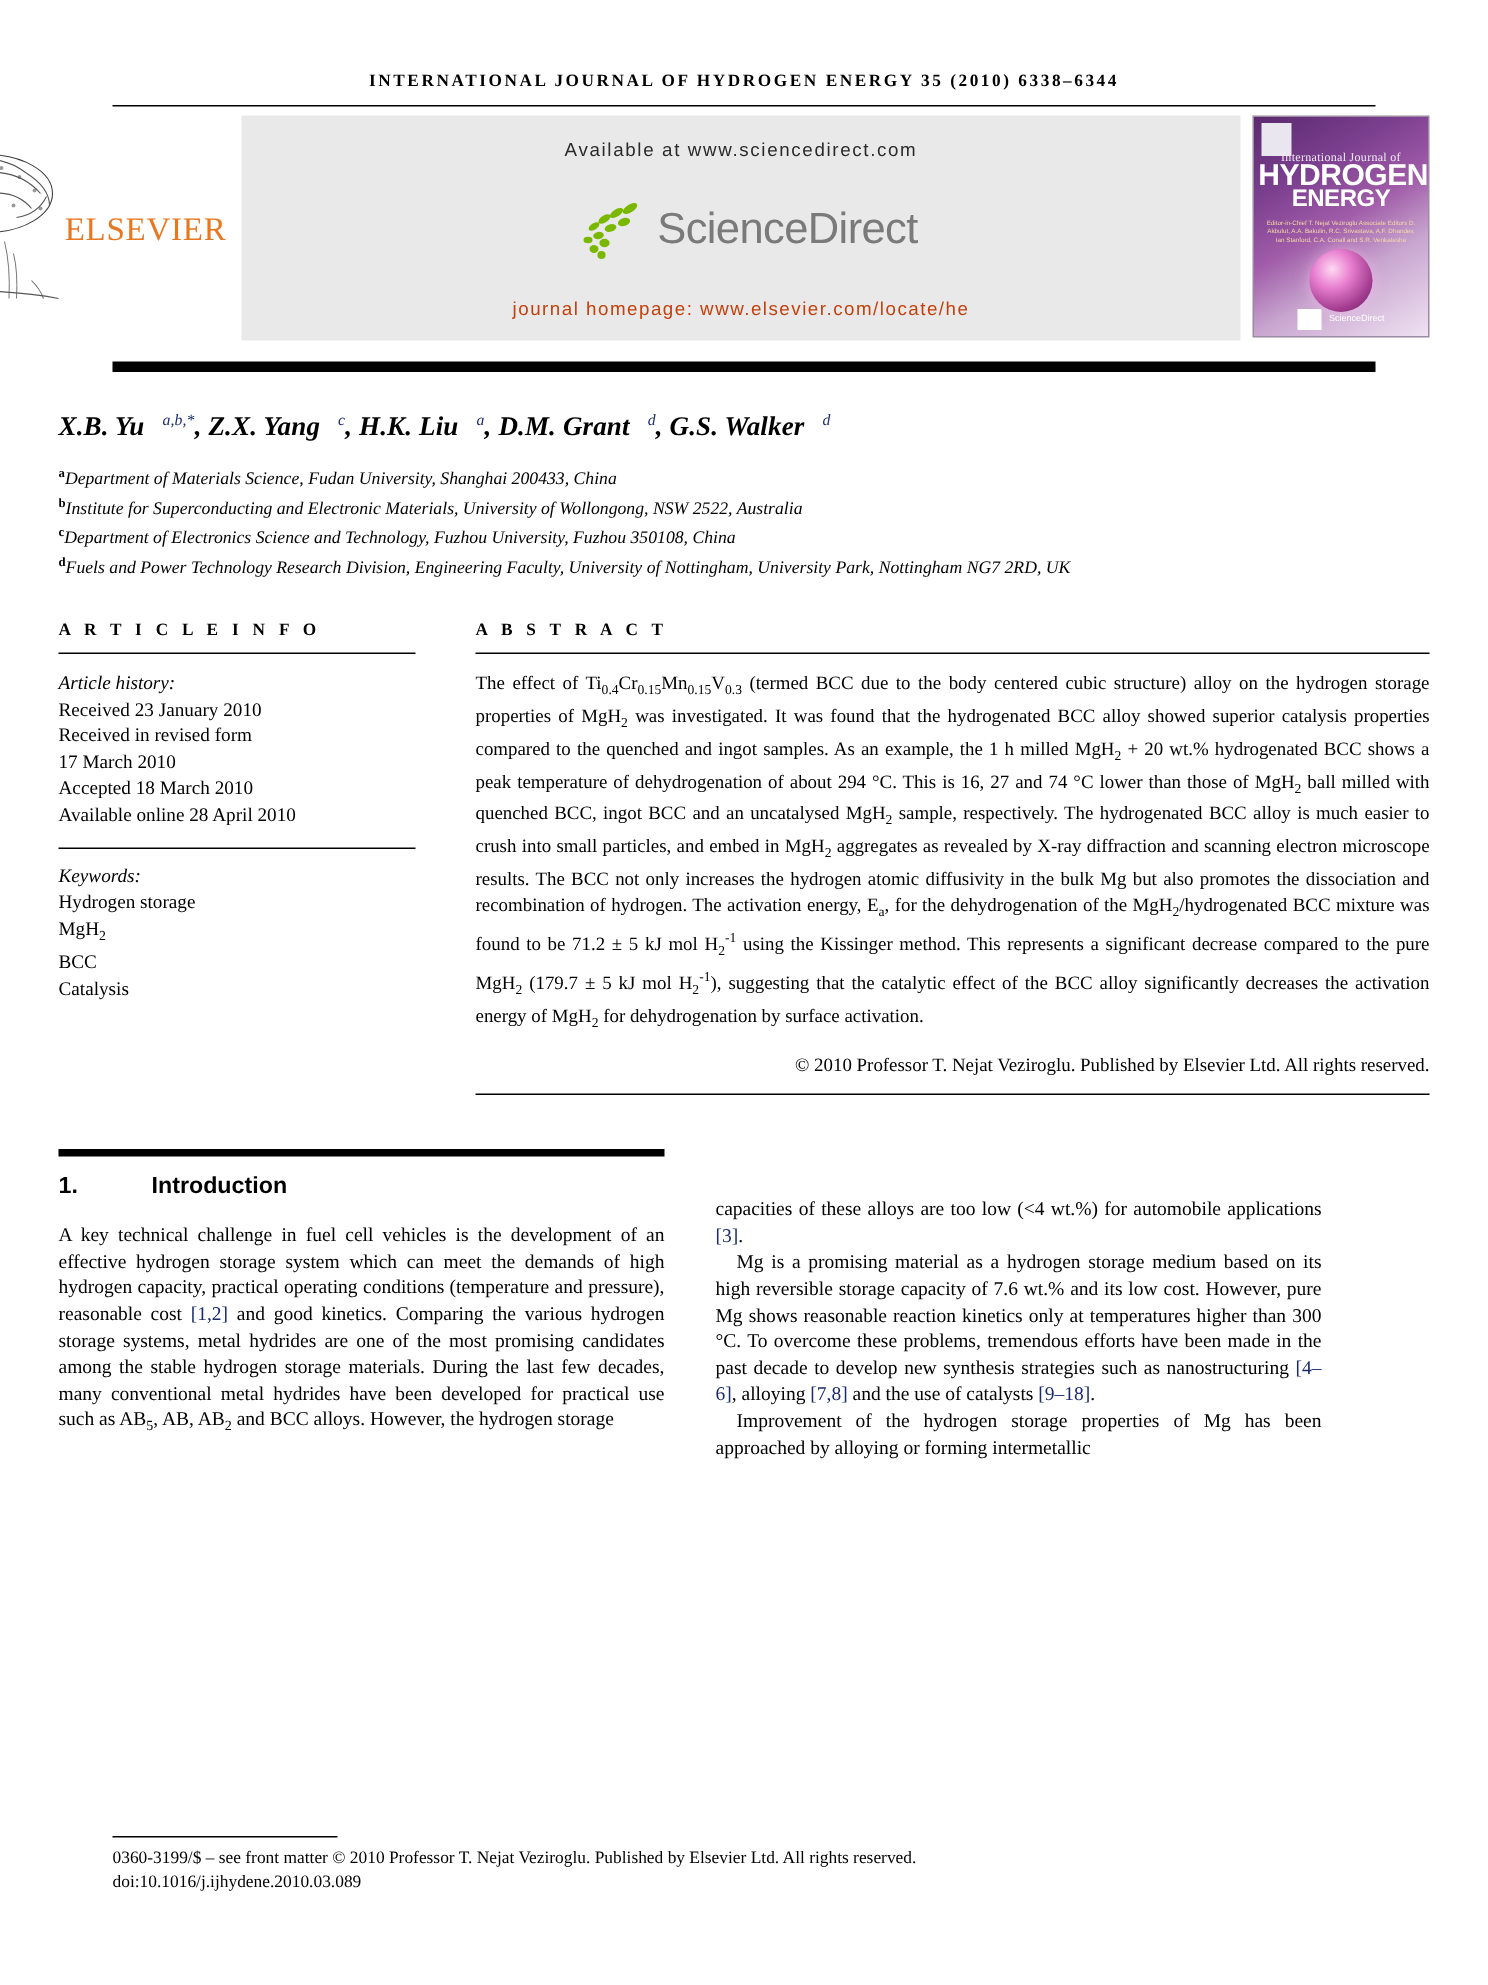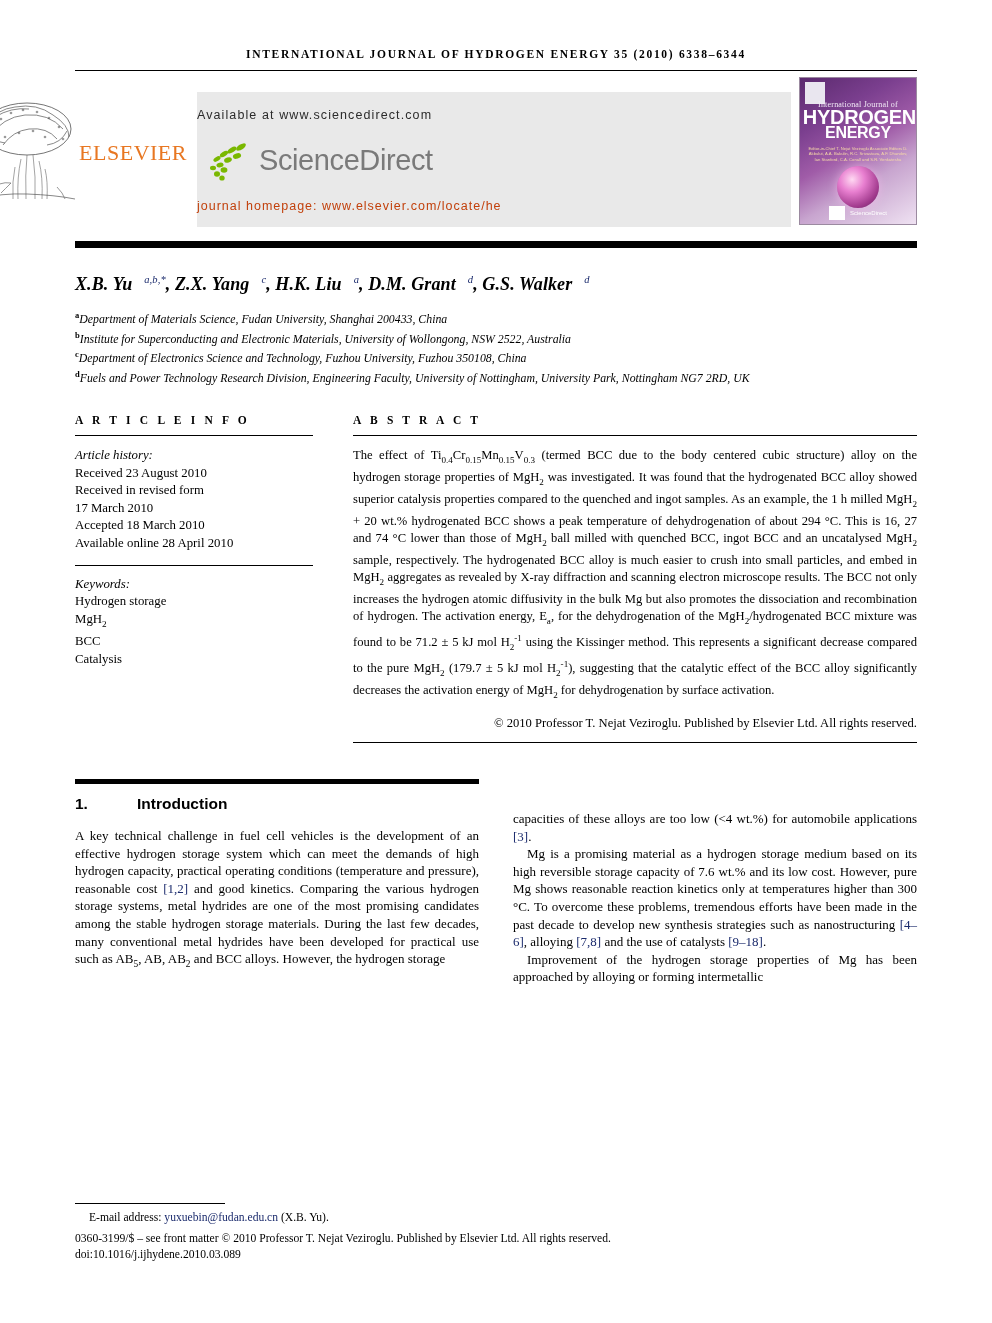--- a/index.html
+++ b/index.html
@@ -6,21 +6,21 @@
   html, body { margin: 0; padding: 0; }
   body {
     width: 992px;
     height: 1323px;
     background: #ffffff;
     font-family: "Liberation Serif", serif;
     color: #000000;
     position: relative;
     overflow: hidden;
   }
-  .page { position: relative; width: 992px; height: 1314px; padding: 0 75px; }
+  .page { position: relative; width: 992px; height: 1314px; padding: 0 39px; }
 
   
   .runhead {
     text-align: center;
     font-family: "Liberation Serif", serif;
     font-size: 11.5px;
     font-weight: bold;
     letter-spacing: 1.7px;
     padding-top: 48px;
     padding-bottom: 10px;
@@ -48,24 +48,24 @@
     font-family: "Liberation Serif", serif;
     font-size: 22px;
     letter-spacing: 0.5px;
     line-height: 1;
     margin-top: 3px;
     white-space: nowrap;
   }
   .sd-box {
     flex: 1 1 auto;
     background: #e9e9e9;
-    margin: 15px 8px 0 10px;
+    margin: 0 8px 0 10px;
     display: flex;
     flex-direction: column;
-    align-items: flex-start;
+    align-items: center;
     justify-content: space-between;
     padding: 16px 0 14px 0;
   }
   .sd-avail {
     font-family: "Liberation Sans", sans-serif;
     font-size: 12.5px;
     letter-spacing: 1.1px;
     color: #2b2b2b;
   }
   .sd-logo-row { display: flex; align-items: center; gap: 4px; }
@@ -352,21 +352,21 @@
     <div class="affil"><sup>c</sup><span>Department of Electronics Science and Technology, Fuzhou University, Fuzhou 350108, China</span></div>
     <div class="affil"><sup>d</sup><span>Fuels and Power Technology Research Division, Engineering Faculty, University of Nottingham, University Park, Nottingham NG7 2RD, UK</span></div>
   </div>
 
   <div class="info-abs">
 
     <div class="col-info">
       <div class="sec-label">A R T I C L E    I N F O</div>
       <div class="hr-blk"></div>
       <div class="hist-item hist-title">Article history:</div>
-      <div class="hist-item">Received 23 August 2010</div>
+      <div class="hist-item">Received 23 January 2010</div>
       <div class="hist-item">Received in revised form</div>
       <div class="hist-item">17 March 2010</div>
       <div class="hist-item">Accepted 18 March 2010</div>
       <div class="hist-item">Available online 28 April 2010</div>
       <div class="kw-hr"></div>
       <div class="kw-item kw-title">Keywords:</div>
       <div class="kw-item">Hydrogen storage</div>
       <div class="kw-item"><span>MgH</span><sub>2</sub></div>
       <div class="kw-item">BCC</div>
       <div class="kw-item">Catalysis</div>
@@ -398,21 +398,17 @@
     <div class="bcol">
       <div class="spacer-head"></div>
       <p class="btext">capacities of these alloys are too low (&lt;4 wt.%) for automobile applications <span class="ref">[3]</span>.</p>
       <p class="btext">Mg is a promising material as a hydrogen storage medium based on its high reversible storage capacity of 7.6 wt.% and its low cost. However, pure Mg shows reasonable reaction kinetics only at temperatures higher than 300 °C. To overcome these problems, tremendous efforts have been made in the past decade to develop new synthesis strategies such as nanostructuring <span class="ref">[4–6]</span>, alloying <span class="ref">[7,8]</span> and the use of catalysts <span class="ref">[9–18]</span>.</p>
       <p class="btext">Improvement of the hydrogen storage properties of Mg has been approached by alloying or forming intermetallic</p>
     </div>
   </div>
 
   <div class="footer">
     <div class="foot-rule"></div>
-    <div class="foot-line foot-indent">
-      <span>E-mail address:</span>
-      <span class="mail">yuxuebin@fudan.edu.cn</span><span> (X.B. Yu).</span>
-    </div>
     <div class="foot-copy">0360-3199/$ – see front matter © 2010 Professor T. Nejat Veziroglu. Published by Elsevier Ltd. All rights reserved.</div>
     <div class="foot-copy" style="margin-top:0">doi:10.1016/j.ijhydene.2010.03.089</div>
   </div>
 
 </div>
 
 </body></html>

